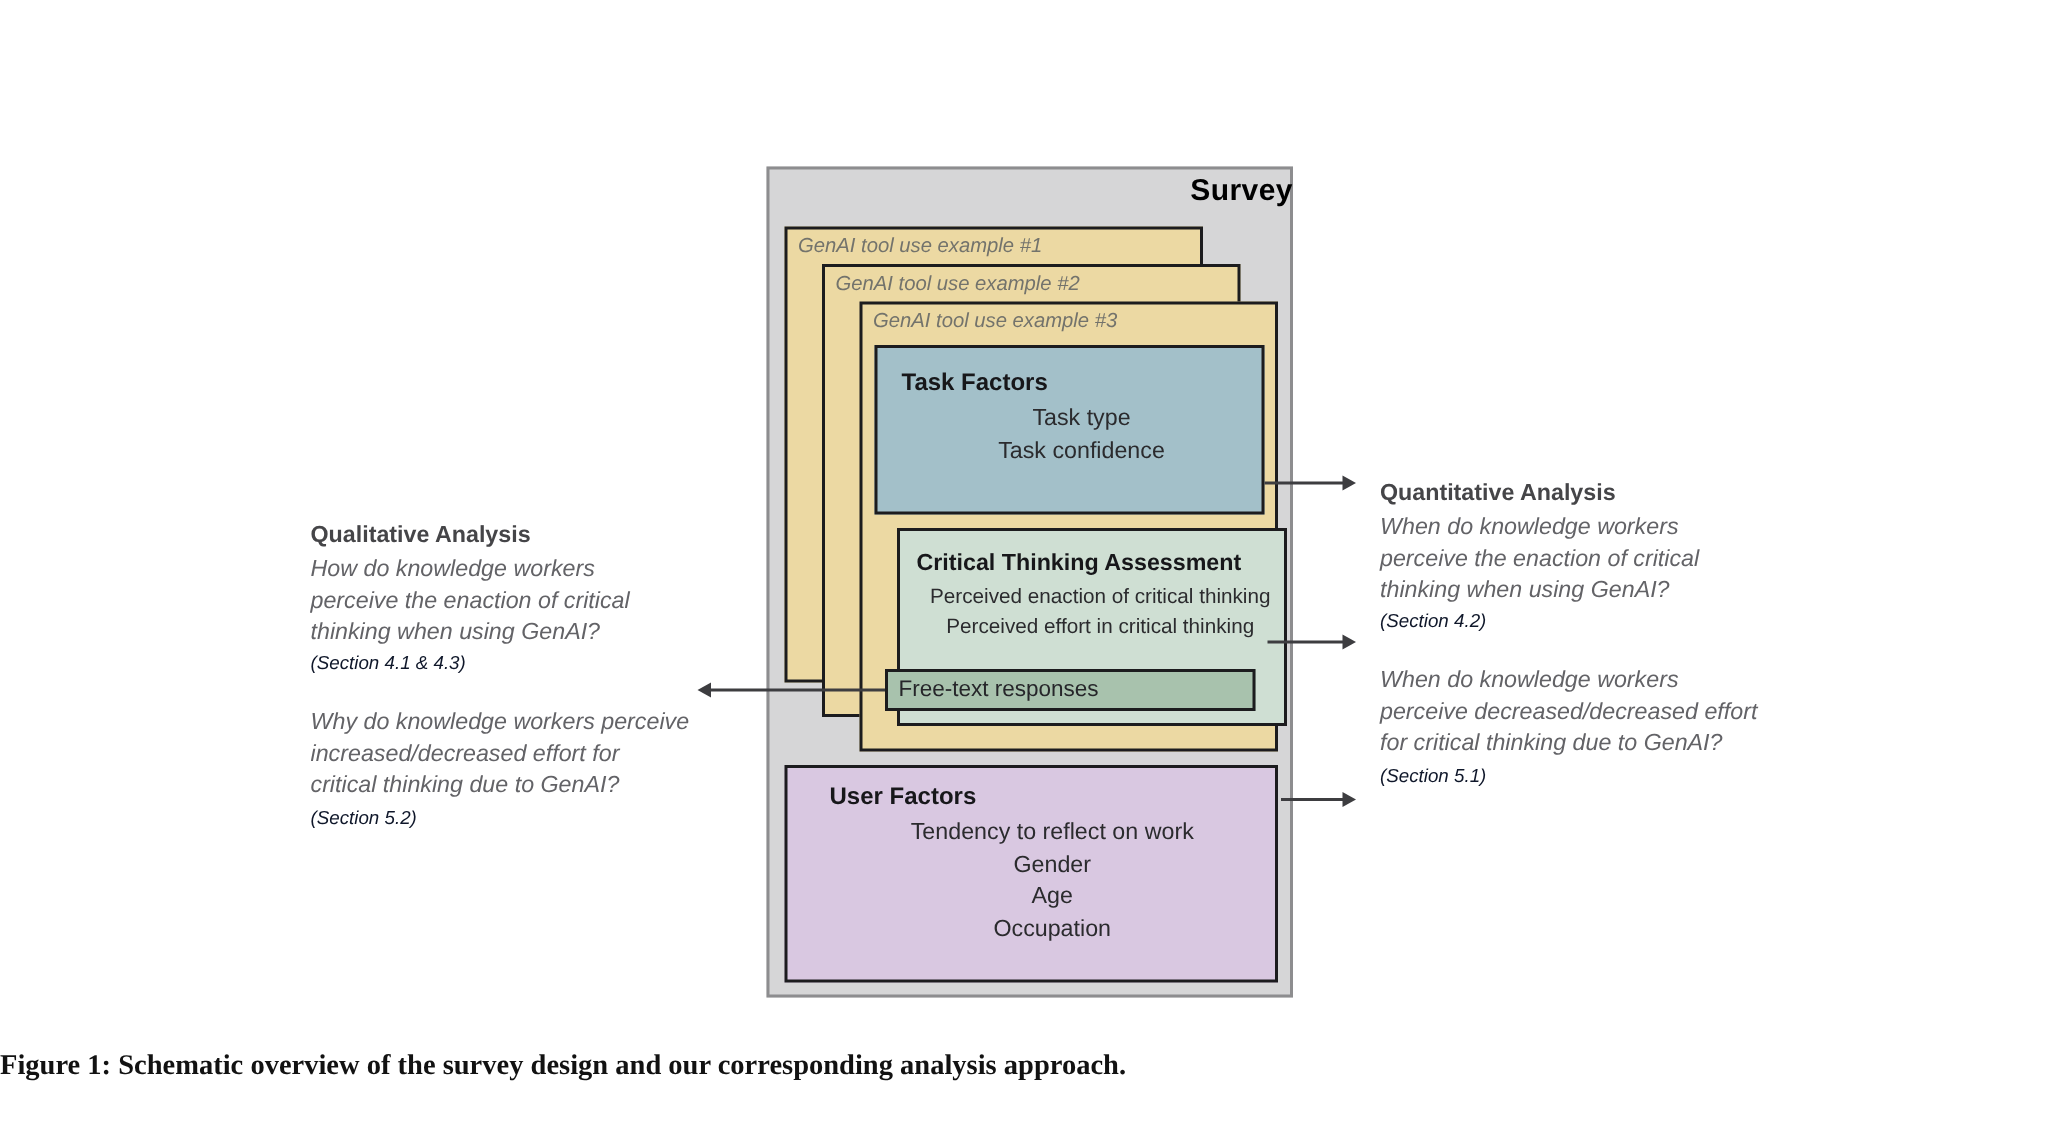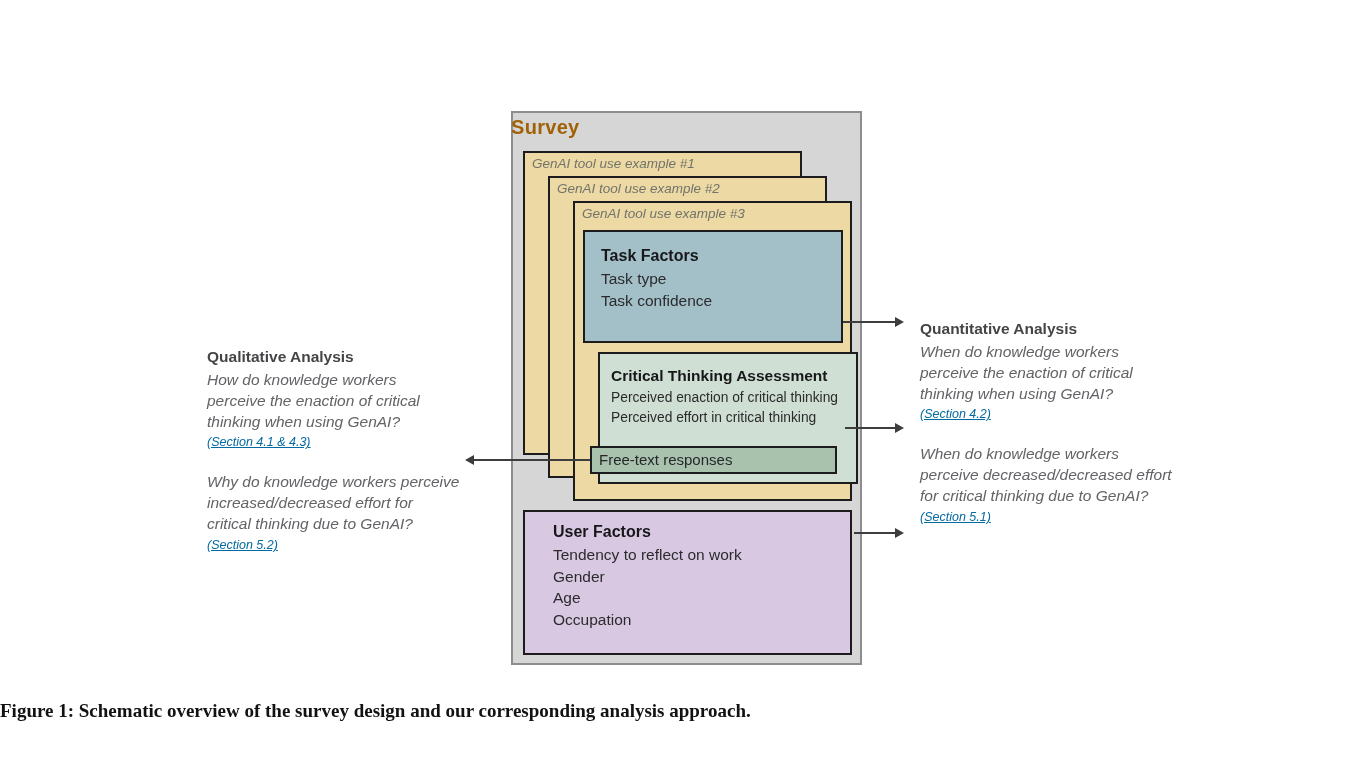--- a/index.html
+++ b/index.html
@@ -4,22 +4,22 @@
 <style>
   * { margin:0; padding:0; box-sizing:border-box; }
   html,body { background:#ffffff; }
   body { font-family:"Liberation Sans", sans-serif; }
   .canvas { position:relative; width:1366px; height:761px; background:#ffffff; overflow:hidden; }
   .abs { position:absolute; }
 
   
   .survey-container { left:511px; top:111px; width:351px; height:554px;
                       background:#d6d6d7; border:2px solid #8d8d8f; }
-  .survey-title { left:511px; top:116px; width:351px; text-align:left;
-                  font-size:20px; font-weight:bold; color:#a16207; letter-spacing:.3px; }
+  .survey-title { left:511px; top:116px; width:351px; text-align:right;
+                  font-size:20px; font-weight:bold; color:#000000; letter-spacing:.3px; }
 
   
   .example { background:#ecd9a3; border:2px solid #1c1c1e; }
   .ex1 { left:523px; top:151px; width:279px; height:304px; }
   .ex2 { left:548px; top:176px; width:279px; height:302px; }
   .ex3 { left:573px; top:201px; width:279px; height:300px; }
   .example-label { display:block; padding:3px 0 0 7px; font-style:italic;
                    font-size:13.5px; color:#73736c; }
 
   
@@ -27,40 +27,40 @@
               background:#a3c0c9; border:2px solid #1c1c1e; padding:15px 0 0 16px; }
   .cta-box  { left:583px; top:352px; width:260px; height:132px;
               background:#cfdfd3; border:2px solid #1c1c1e; padding:13px 0 0 11px;margin-left:15px; }
   .freetext-box { left:590px; top:446px; width:247px; height:28px;
               background:#a8c2ad; border:2px solid #1c1c1e; padding:3px 2px 0 7px;
               font-size:15px; color:#26262a; white-space:nowrap; }
   .user-box { left:523px; top:510px; width:329px; height:145px;
               background:#d9c8e1; border:2px solid #1c1c1e; padding:11px 0 0 28px; }
 
   .box-title { font-size:16px; font-weight:bold; color:#17171a; margin-bottom:3px; white-space:nowrap; }
-  .box-line  { font-size:15.5px; color:#2b2b2e; line-height:21.5px; white-space:nowrap; }
+  .box-line  { font-size:15.5px; color:#2b2b2e; line-height:21.5px; white-space:nowrap;text-align:center; }
   .cta-box .box-title { font-size:15.5px; }
   .cta-box .box-line  { font-size:13.8px; line-height:20px; }
 
   
   .arrow-line { position:absolute; height:2px; background:#3d3d40; z-index:10; }
   .ah-right { position:absolute; width:0; height:0; z-index:10;
               border-top:5px solid transparent; border-bottom:5px solid transparent;
               border-left:9px solid #3d3d40; }
   .ah-left  { position:absolute; width:0; height:0; z-index:10;
               border-top:5px solid transparent; border-bottom:5px solid transparent;
               border-right:9px solid #3d3d40; }
 
   
   .side-block { width:300px; }
   .qual-block  { left:207px; top:348px; }
   .quant-block { left:920px; top:320px; }
   .side-title { font-size:15.5px; font-weight:bold; color:#454548; margin-bottom:4px; white-space:nowrap; }
   .side-line  { font-size:15.5px; font-style:italic; color:#636367; line-height:20.8px; white-space:nowrap; }
-  .side-section { font-size:12.5px; font-style:italic; color:#0369a1; line-height:18px; margin-top:1px; white-space:nowrap;text-decoration:underline; }
+  .side-section { font-size:12.5px; font-style:italic; color:#0f172a; line-height:18px; margin-top:1px; white-space:nowrap; }
   .para-gap { height:21px; }
 
   
   .caption { left:0; top:700px; width:1366px; text-align:left;
              font-family:"Liberation Serif", serif; font-weight:bold;
              font-size:19px; color:#121212; }
 </style>
 </head>
 <body>
 

